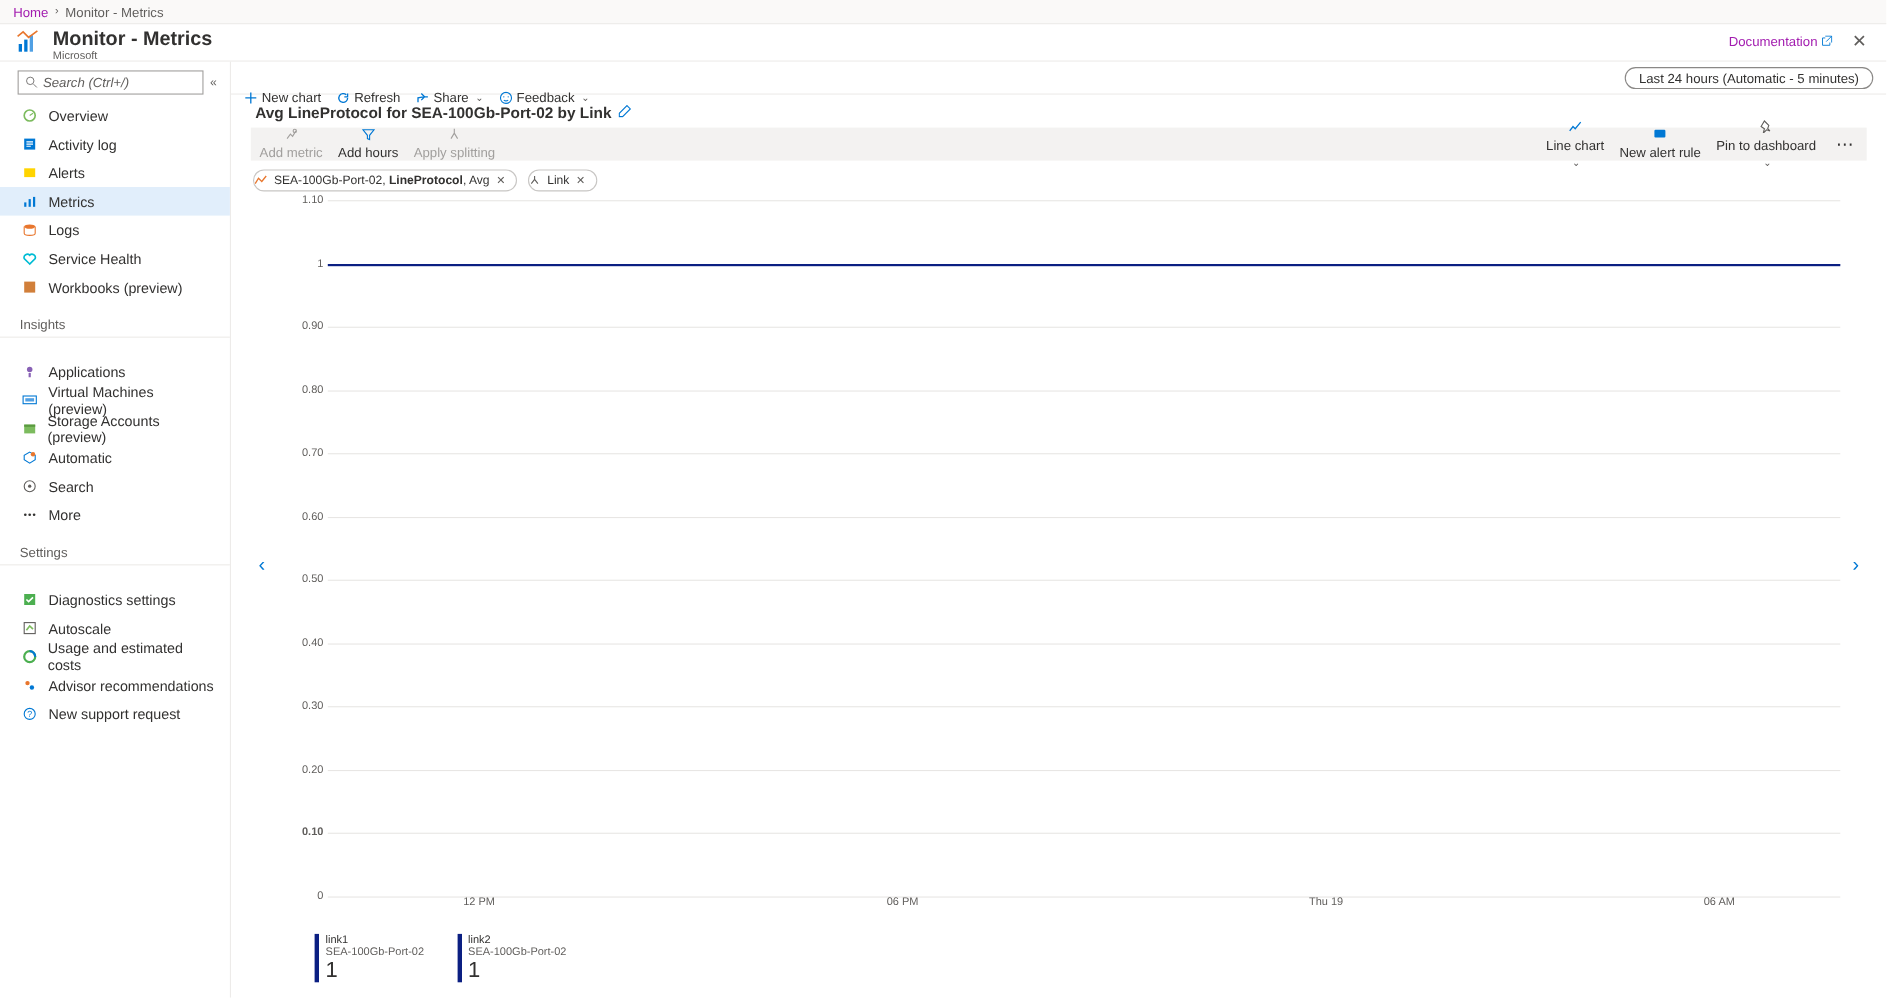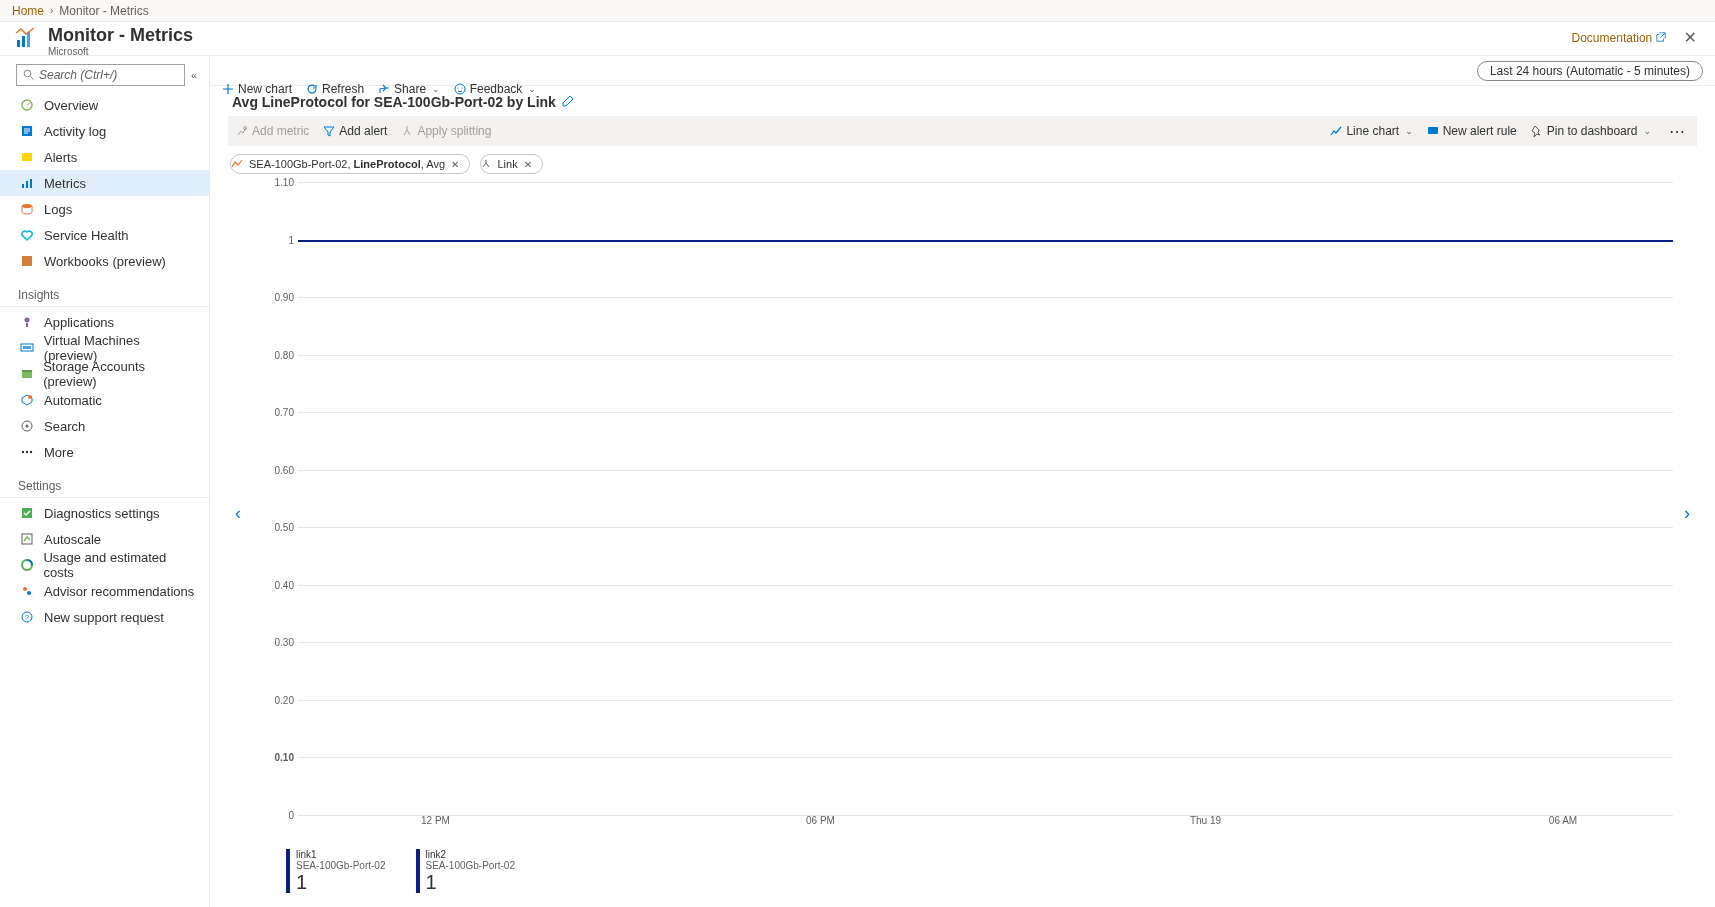--- a/index.html
+++ b/index.html
@@ -5,21 +5,21 @@
   * { box-sizing: border-box; margin: 0; padding: 0; }
   body {
     font-family: "Segoe UI", Arial, sans-serif;
     font-size: 13px;
     color: #323130;
     background: #fff;
     overflow: hidden;
     height: 907px;
     width: 1715px;
   }
-  a { color: #a16207; text-decoration: none; }
+  a { color: #a21caf; text-decoration: none; }
 
   
   .breadcrumb {
     height: 22px;
     padding: 2px 12px;
     display: flex;
     align-items: center;
     gap: 6px;
     font-size: 12px;
     color: #605e5c;
@@ -85,21 +85,21 @@
     padding: 0 14px 0 18px;
     cursor: pointer;
     font-size: 13px;
   }
   .sidebar-item.active { background: #e1eefb; }
   .sidebar-item .icon { width: 18px; height: 16px; margin-right: 8px; display:flex; align-items:center; justify-content:center;}
   .sidebar-group-header {
     font-size: 12px; color: #605e5c;
     padding: 14px 14px 4px 18px;
     border-bottom: 1px solid #edebe9;
-    margin-bottom: 2px;
+    margin-bottom: 18px;
   }
 
   
   .main { flex: 1; display: flex; flex-direction: column; overflow:hidden;}
   .toolbar {
     height: 30px;
     display: flex; align-items: center;
     padding: 0 12px;
     border-bottom: 1px solid #edebe9;
     gap: 14px;
@@ -121,21 +121,21 @@
   .chart-title-row .edit-icon { cursor:pointer; }
 
   .chart-toolbar {
     background: #f3f2f1;
     height: 30px;
     display:flex; align-items:center;
     padding: 0 8px;
     gap: 14px;
     font-size: 12px;
   }
-  .chart-toolbar .ct-btn { display:flex; align-items:center; gap:4px; cursor:pointer;}
+  .chart-toolbar .ct-btn { display:flex; align-items:center; gap:4px; cursor:pointer;flex-direction:column;}
   .chart-toolbar .ct-btn.disabled { color:#a19f9d; cursor:default;}
   .chart-toolbar .spacer { flex:1; }
   .chart-toolbar .more { font-size:16px; cursor:pointer; padding:0 4px;}
 
   .chips-row { display:flex; gap:10px; padding: 8px 2px;}
   .chip {
     border: 1px solid #c8c6c4;
     border-radius: 14px;
     padding: 3px 10px 3px 0;
     display:flex; align-items:center; gap:6px;
@@ -453,21 +453,21 @@
           <svg width="12" height="12" viewBox="0 0 12 12">
               <path d="M2 10l3-4 2 2 3-5" fill="none" stroke="#a19f9d"></path>
               <circle cx="9" cy="3" r="1.5" fill="none" stroke="#a19f9d"></circle>
             </svg>
           <span>Add metric</span>
         </span>
         <span class="ct-btn">
           <svg width="12" height="12" viewBox="0 0 12 12">
               <path d="M1 2h10L7 7v4l-2-1V7z" fill="none" stroke="#0078d4"></path>
             </svg>
-          <span>Add alert</span>
+          <span>Add hours</span>
         </span>
         <span class="ct-btn disabled">
           <svg width="12" height="12" viewBox="0 0 12 12">
               <path d="M6 1v4M6 5l-3 5M6 5l3 5" fill="none" stroke="#a19f9d"></path>
             </svg>
           <span>Apply splitting</span>
         </span>
         <span class="spacer"></span>
         <span class="ct-btn">
           <svg width="12" height="12" viewBox="0 0 12 12">

